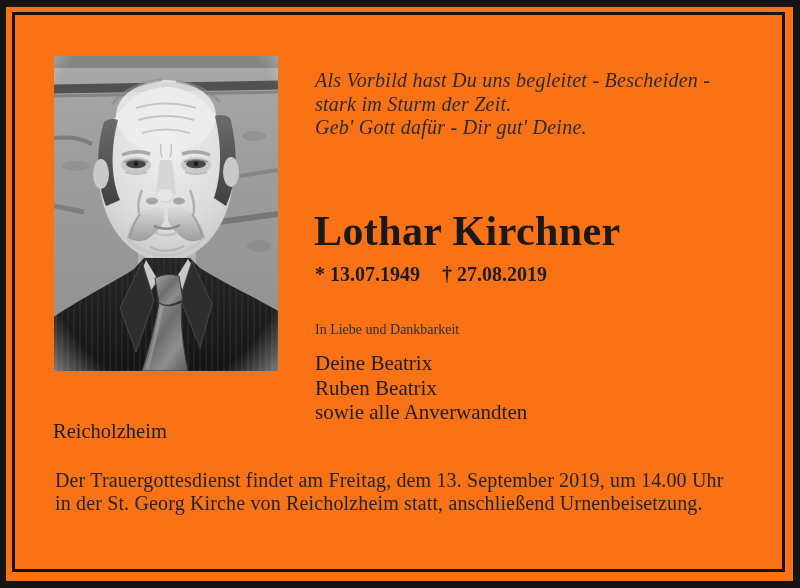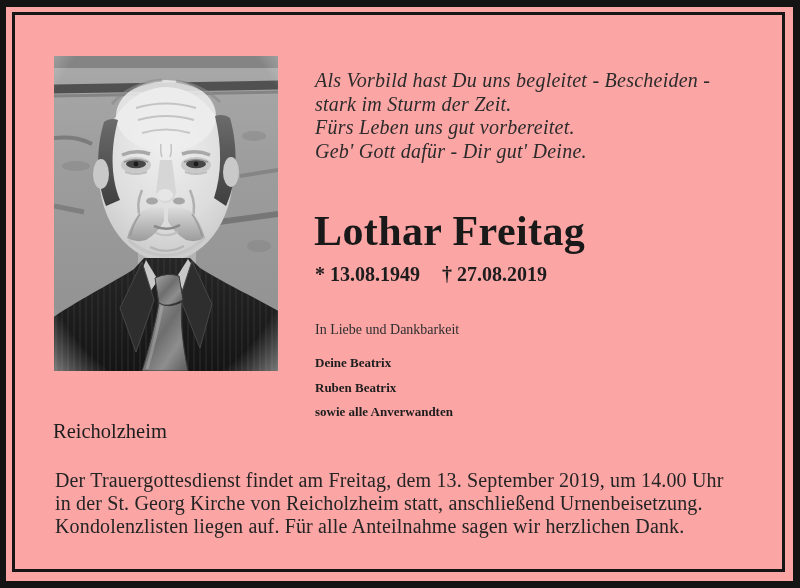--- a/index.html
+++ b/index.html
@@ -6,21 +6,21 @@
   .page{
     position:relative;
     width:800px;height:588px;
     background:#141414;
     overflow:hidden;
     font-family:"Liberation Serif", serif;
   }
   .card{
     position:absolute;
     left:6px;top:7px;right:7px;bottom:7px;
-    background:#fca5a5;
+    background:#f97316;
   }
   .inner-border{
     position:absolute;
     left:6px;top:5px;right:8px;bottom:9px;
     border:3px solid #161616;
     pointer-events:none;
   }
   .photo{
     position:absolute;
     left:48px;top:49px;
@@ -61,22 +61,22 @@
   .dedication{
     position:absolute;
     left:309px;top:315px;
     font-size:14px;
     color:#2e2e2e;
     white-space:nowrap;
   }
   .mourners{
     position:absolute;
     left:309px;top:344px;
-    font-size:13px;
-    font-weight:bold;
+    font-size:21px;
+    font-weight:normal;
     line-height:24.5px;
     color:#1d1d1d;
     white-space:nowrap;
   }
   .place{
     position:absolute;
     left:47px;top:413px;
     font-size:20.5px;
     font-weight:normal;
     color:#1d1d1d;
@@ -216,41 +216,39 @@
         <path d="M105,247 C101,270 95,292 88,315 L134,315 C129,290 126,266 128,246 Q114,253 105,247 Z" fill="url(#tieGrad)" stroke="#3a3a3a" stroke-width="1"></path>
         <path d="M108,250 C104,272 99,292 93,313" stroke="#bdbdbd" stroke-width="3" fill="none" opacity="0.4"></path>
 
         <rect x="0" y="0" width="224" height="315" fill="url(#vignette)"></rect>
       </svg>
     </div>
 
     <div class="poem">
       <div>Als Vorbild hast Du uns begleitet - Bescheiden -</div>
       <div>stark im Sturm der Zeit.</div>
-      <div>Fürs Leben uns gut vorbereitet.</div>
       <div>Geb' Gott dafür - Dir gut' Deine.</div>
     </div>
 
-    <h1 class="name">Lothar Freitag</h1>
+    <h1 class="name">Lothar Kirchner</h1>
 
     <div class="dates">
-      <span class="birth">* 13.08.1949</span><span class="death">† 27.08.2019</span>
+      <span class="birth">* 13.07.1949</span><span class="death">† 27.08.2019</span>
     </div>
 
     <div class="dedication">In Liebe und Dankbarkeit</div>
 
     <div class="mourners">
       <div>Deine Beatrix</div>
       <div>Ruben Beatrix</div>
       <div>sowie alle Anverwandten</div>
     </div>
 
     <div class="place">Reicholzheim</div>
 
     <div class="funeral">
       <div>Der Trauergottesdienst findet am Freitag, dem 13. September 2019, um 14.00 Uhr</div>
       <div>in der St. Georg Kirche von Reicholzheim statt, anschließend Urnenbeisetzung.</div>
-      <div>Kondolenzlisten liegen auf. Für alle Anteilnahme sagen wir herzlichen Dank.</div>
     </div>
 
     <div class="inner-border"></div>
   </div>
 </div>
 
 </body></html>

